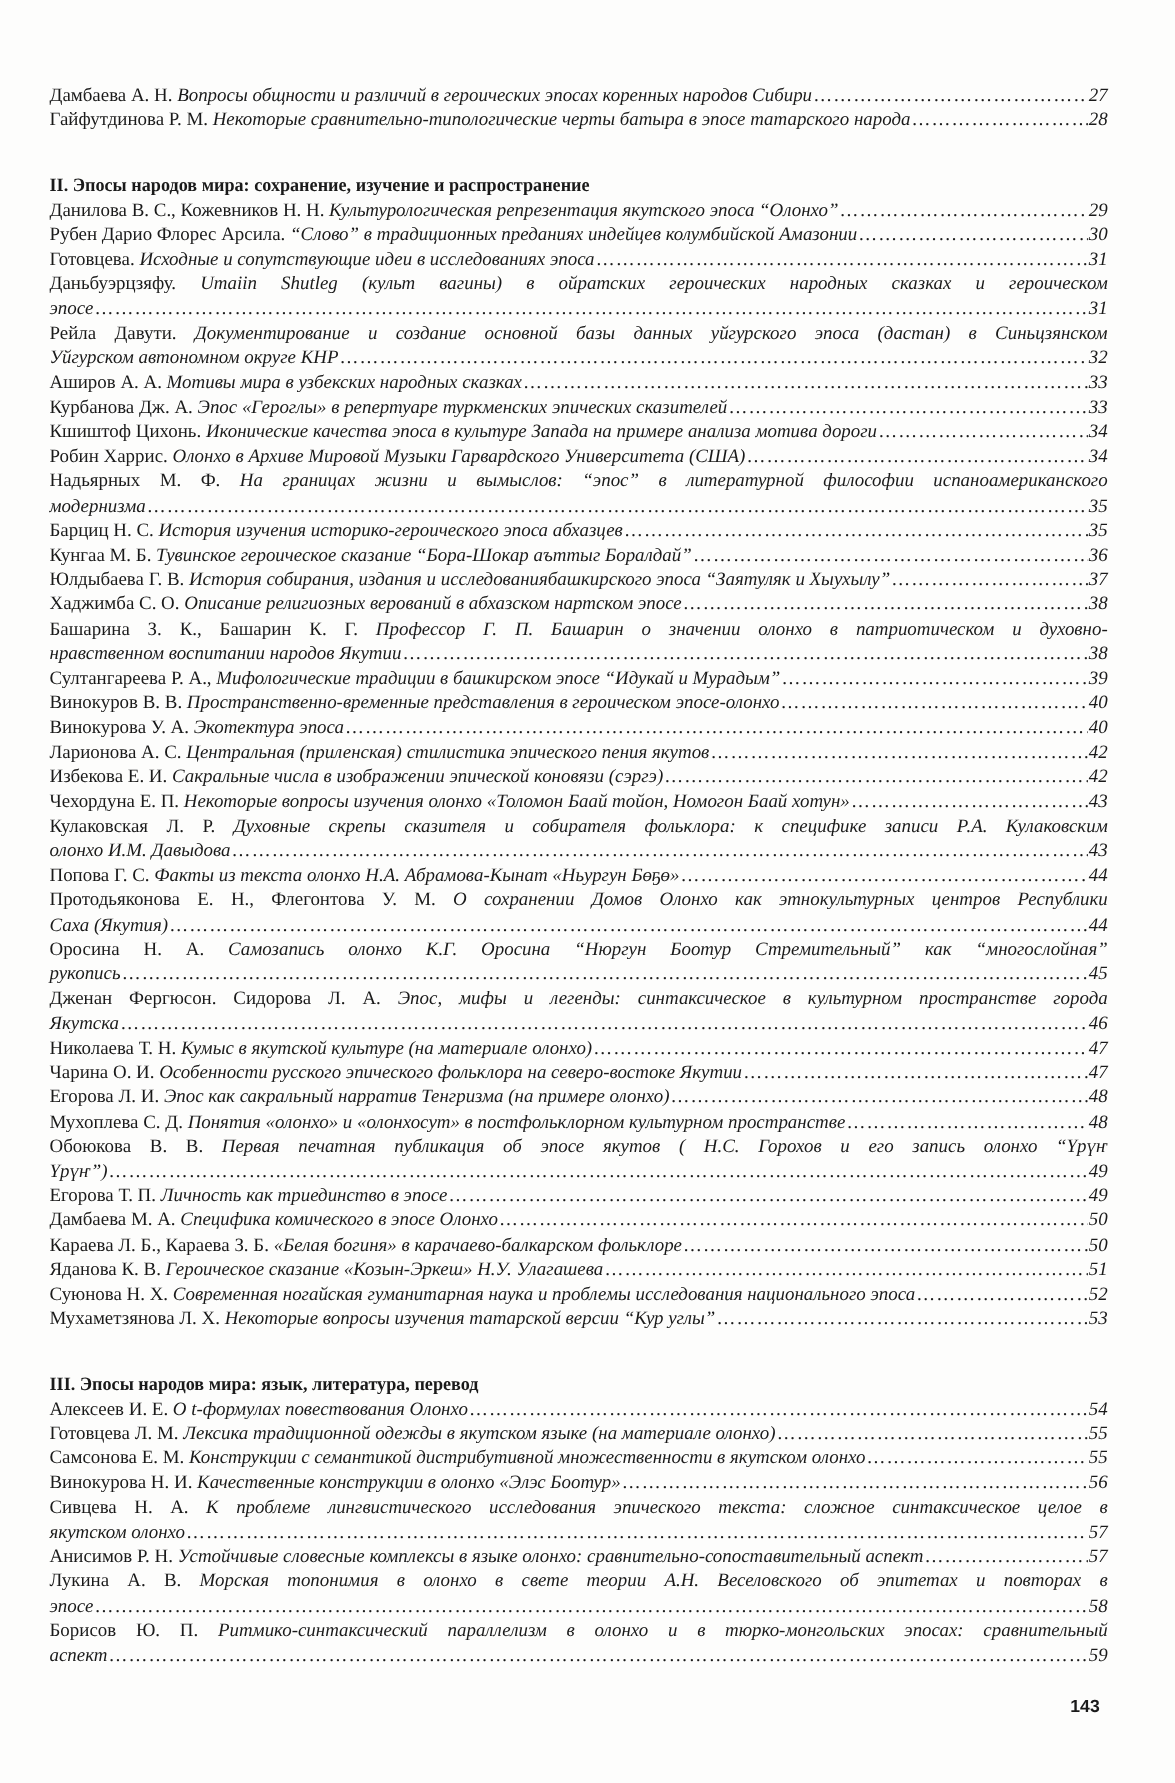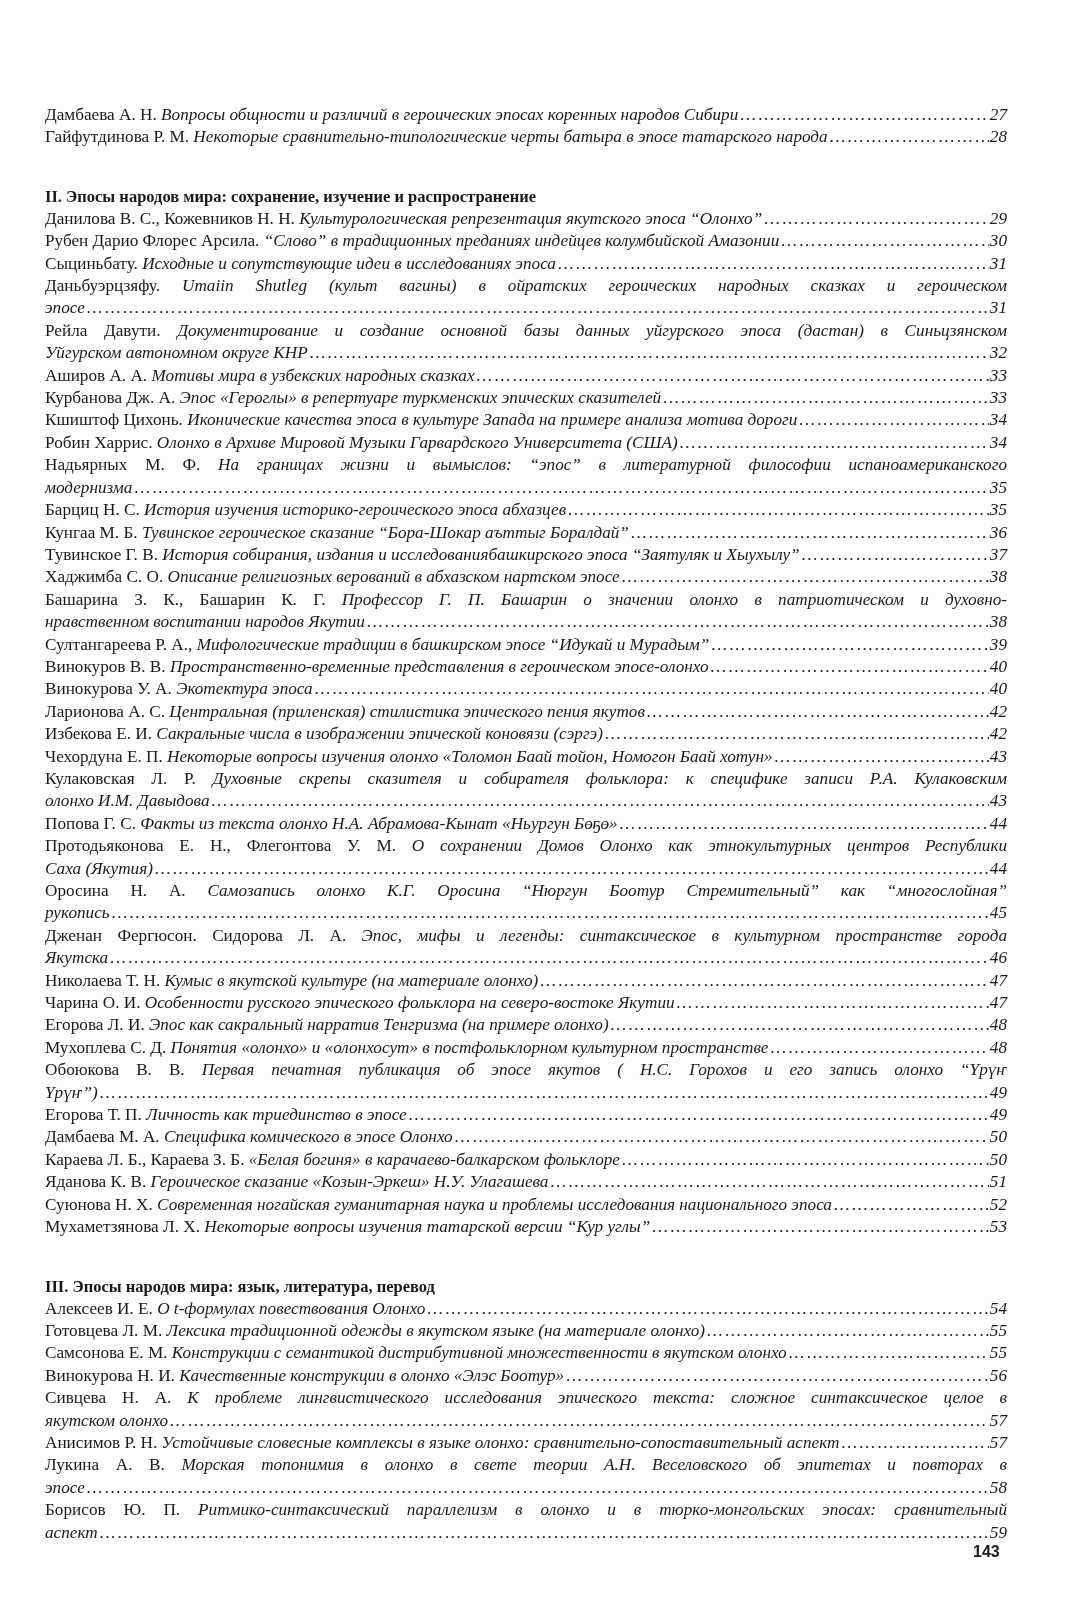--- a/index.html
+++ b/index.html
@@ -12,21 +12,20 @@
       position: relative;
       overflow: hidden;
     }
     .page {
       position: absolute;
       left: 45px;
       top: 76px;
       width: 962px;
       font-size: 17.2px;
       line-height: 22.4px;
-      margin-top: 28px;
     }
     .section-title {
       font-weight: bold;
       margin-top: 20px;
       line-height: 23px;
       transform: scaleX(0.96);
       transform-origin: left;
     }
     .entry {
       text-align: justify;
@@ -81,21 +80,21 @@
   <div class="gap"></div>
   <div class="section-title">II. Эпосы народов мира: сохранение, изучение и распространение</div>
   <div id="sec2">
       <div class="entry">
         <div class="line"><span class="author">Данилова В. С., Кожевников Н. Н.</span>&nbsp;<span class="title">Культурологическая репрезентация якутского эпоса “Олонхо”</span><span class="dots"></span><span class="pg">29</span></div>
       </div>
       <div class="entry">
         <div class="line"><span class="author">Рубен Дарио Флорес Арсила.</span>&nbsp;<span class="title">“Слово” в традиционных преданиях индейцев колумбийской Амазонии</span><span class="dots"></span><span class="pg">30</span></div>
       </div>
       <div class="entry">
-        <div class="line"><span class="author">Сыциньбату.</span>&nbsp;<span class="title">Исходные и сопутствующие идеи в исследованиях эпоса</span><span class="dots"></span><span class="pg">31</span></div>
+        <div class="line"><span class="author">Готовцева.</span>&nbsp;<span class="title">Исходные и сопутствующие идеи в исследованиях эпоса</span><span class="dots"></span><span class="pg">31</span></div>
       </div>
       <div class="entry">
         <div class="line full"><span class="author">Даньбуэрцзяфу.</span> <span class="title">Umaiin Shutleg (культ вагины) в ойратских героических народных сказках и героическом</span></div>
         <div class="line">
           <span class="title">эпосе</span>
           <span class="dots"></span>
           <span class="pg">31</span>
         </div>
       </div>
       <div class="entry">
@@ -126,21 +125,21 @@
           <span class="pg">35</span>
         </div>
       </div>
       <div class="entry">
         <div class="line"><span class="author">Барциц Н. С.</span>&nbsp;<span class="title">История изучения историко-героического эпоса абхазцев</span><span class="dots"></span><span class="pg">35</span></div>
       </div>
       <div class="entry">
         <div class="line"><span class="author">Кунгаа М. Б.</span>&nbsp;<span class="title">Тувинское героическое сказание “Бора-Шокар аъттыг Боралдай”</span><span class="dots"></span><span class="pg">36</span></div>
       </div>
       <div class="entry">
-        <div class="line"><span class="author">Тувинское Г. В.</span>&nbsp;<span class="title">История собирания, издания и исследованиябашкирского эпоса “Заятуляк и Хыухылу”</span><span class="dots"></span><span class="pg">37</span></div>
+        <div class="line"><span class="author">Юлдыбаева Г. В.</span>&nbsp;<span class="title">История собирания, издания и исследованиябашкирского эпоса “Заятуляк и Хыухылу”</span><span class="dots"></span><span class="pg">37</span></div>
       </div>
       <div class="entry">
         <div class="line"><span class="author">Хаджимба С. О.</span>&nbsp;<span class="title">Описание религиозных верований в абхазском нартском эпосе</span><span class="dots"></span><span class="pg">38</span></div>
       </div>
       <div class="entry">
         <div class="line full"><span class="author">Башарина З. К., Башарин К. Г.</span> <span class="title">Профессор Г. П. Башарин о значении олонхо в патриотическом и духовно-</span></div>
         <div class="line">
           <span class="title">нравственном воспитании народов Якутии</span>
           <span class="dots"></span>
           <span class="pg">38</span>

